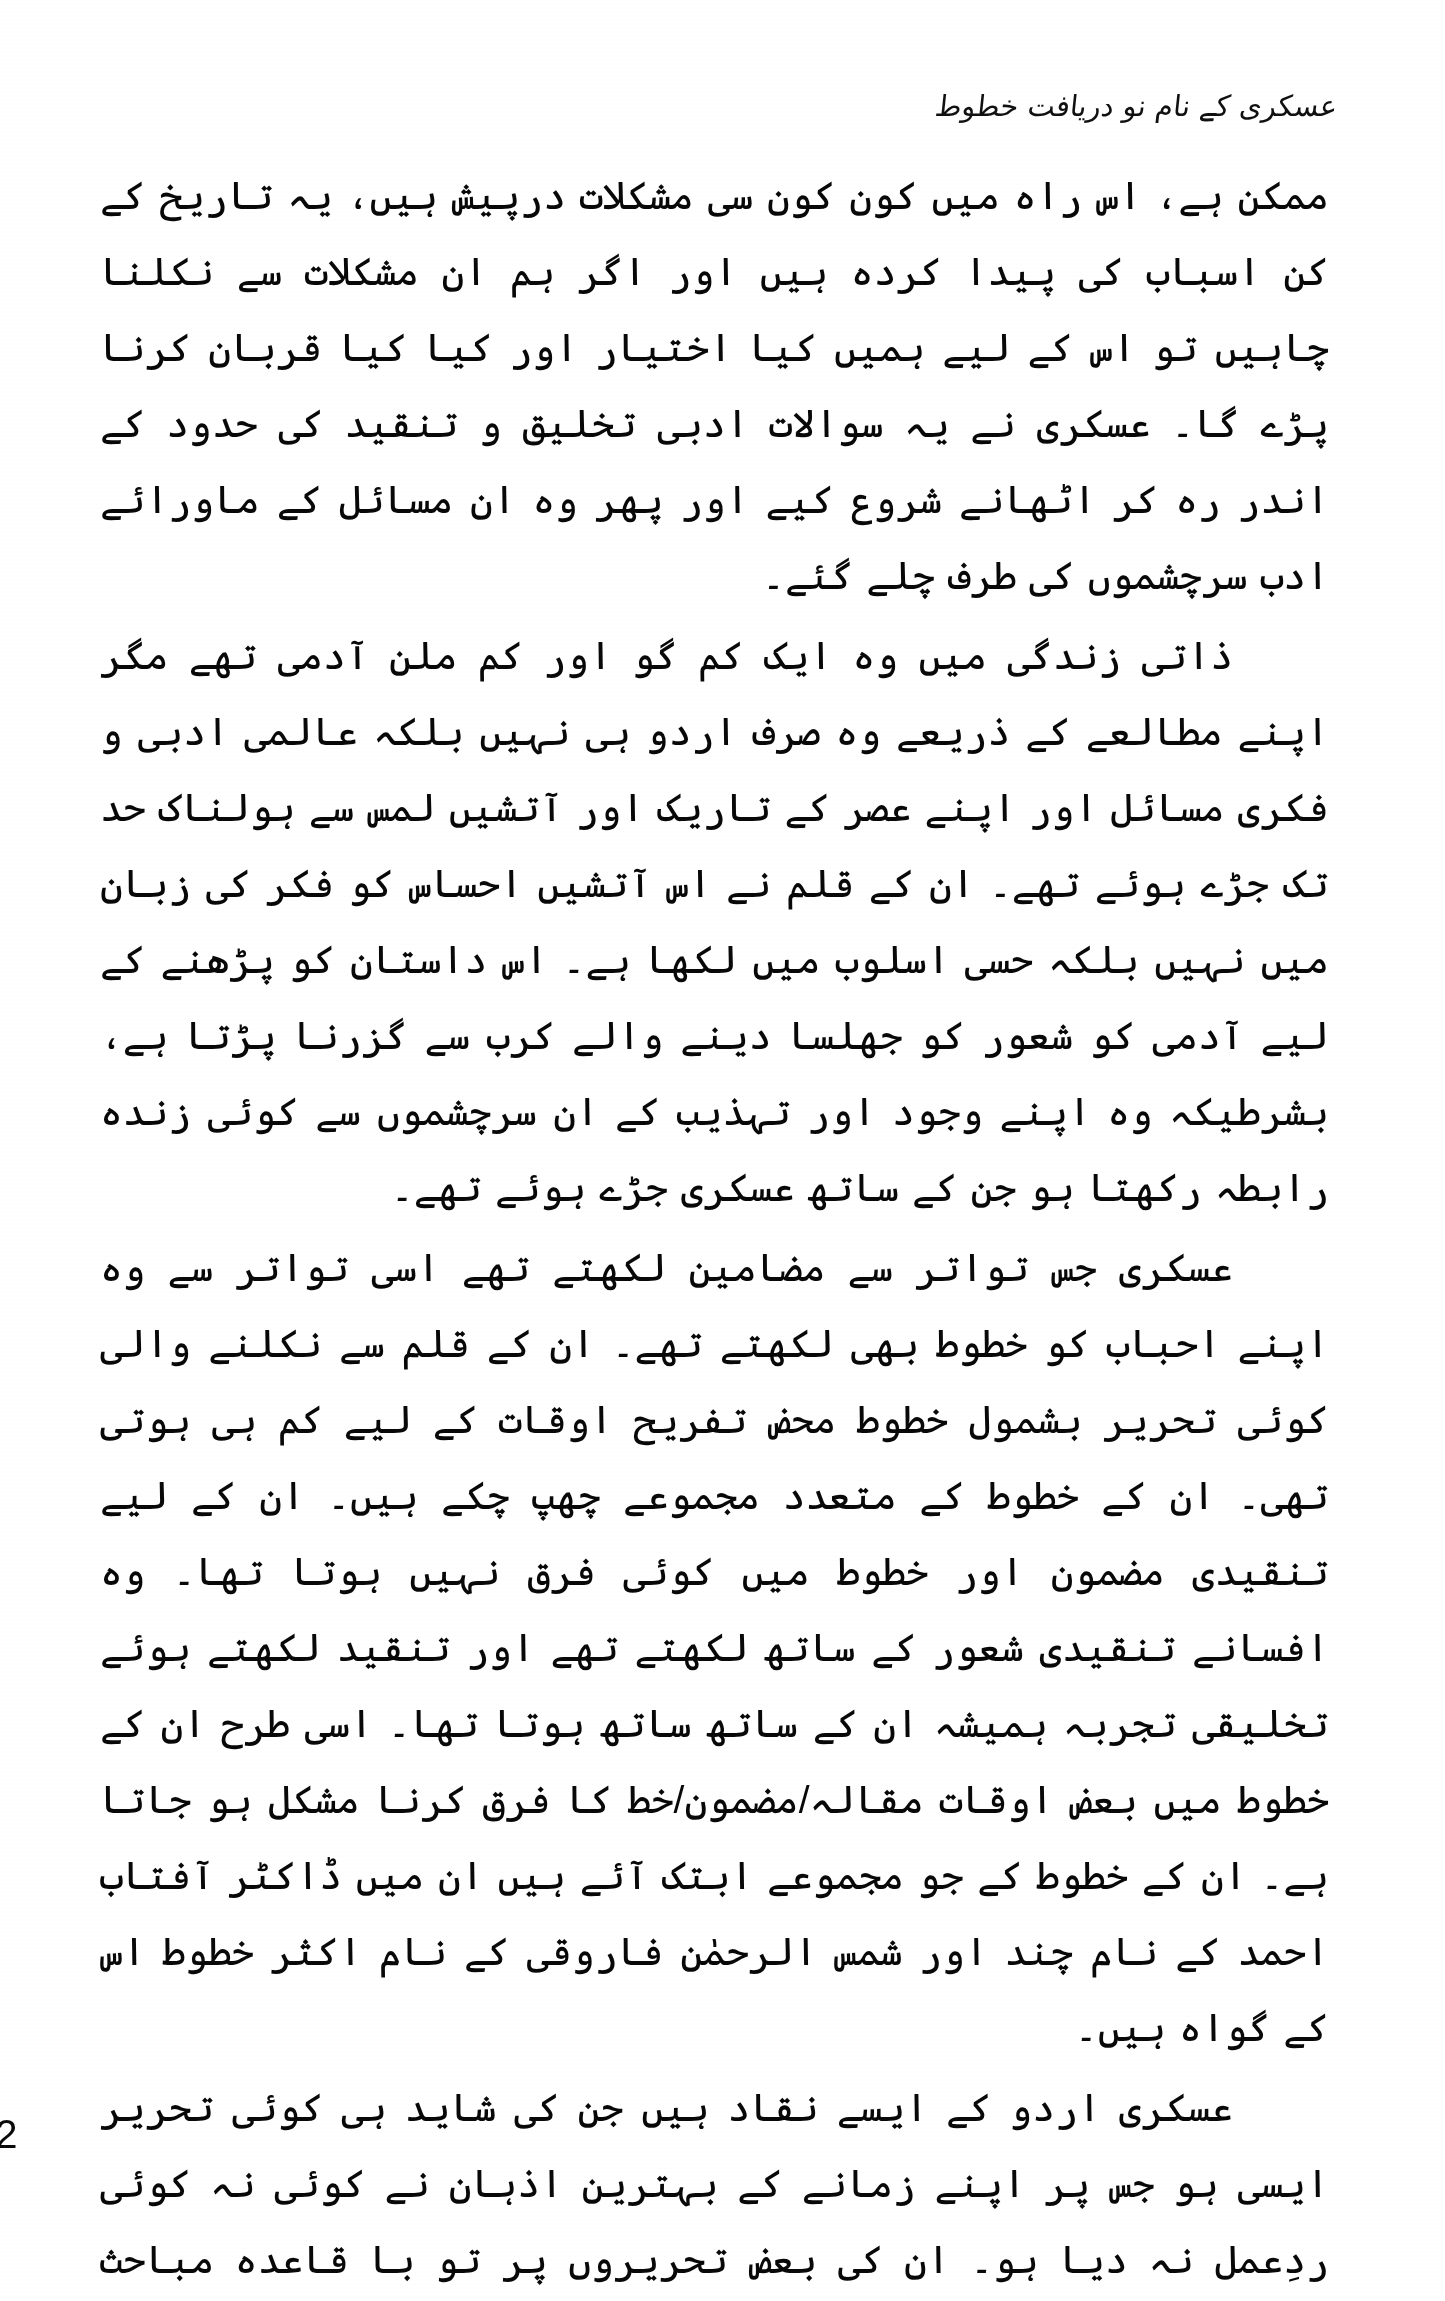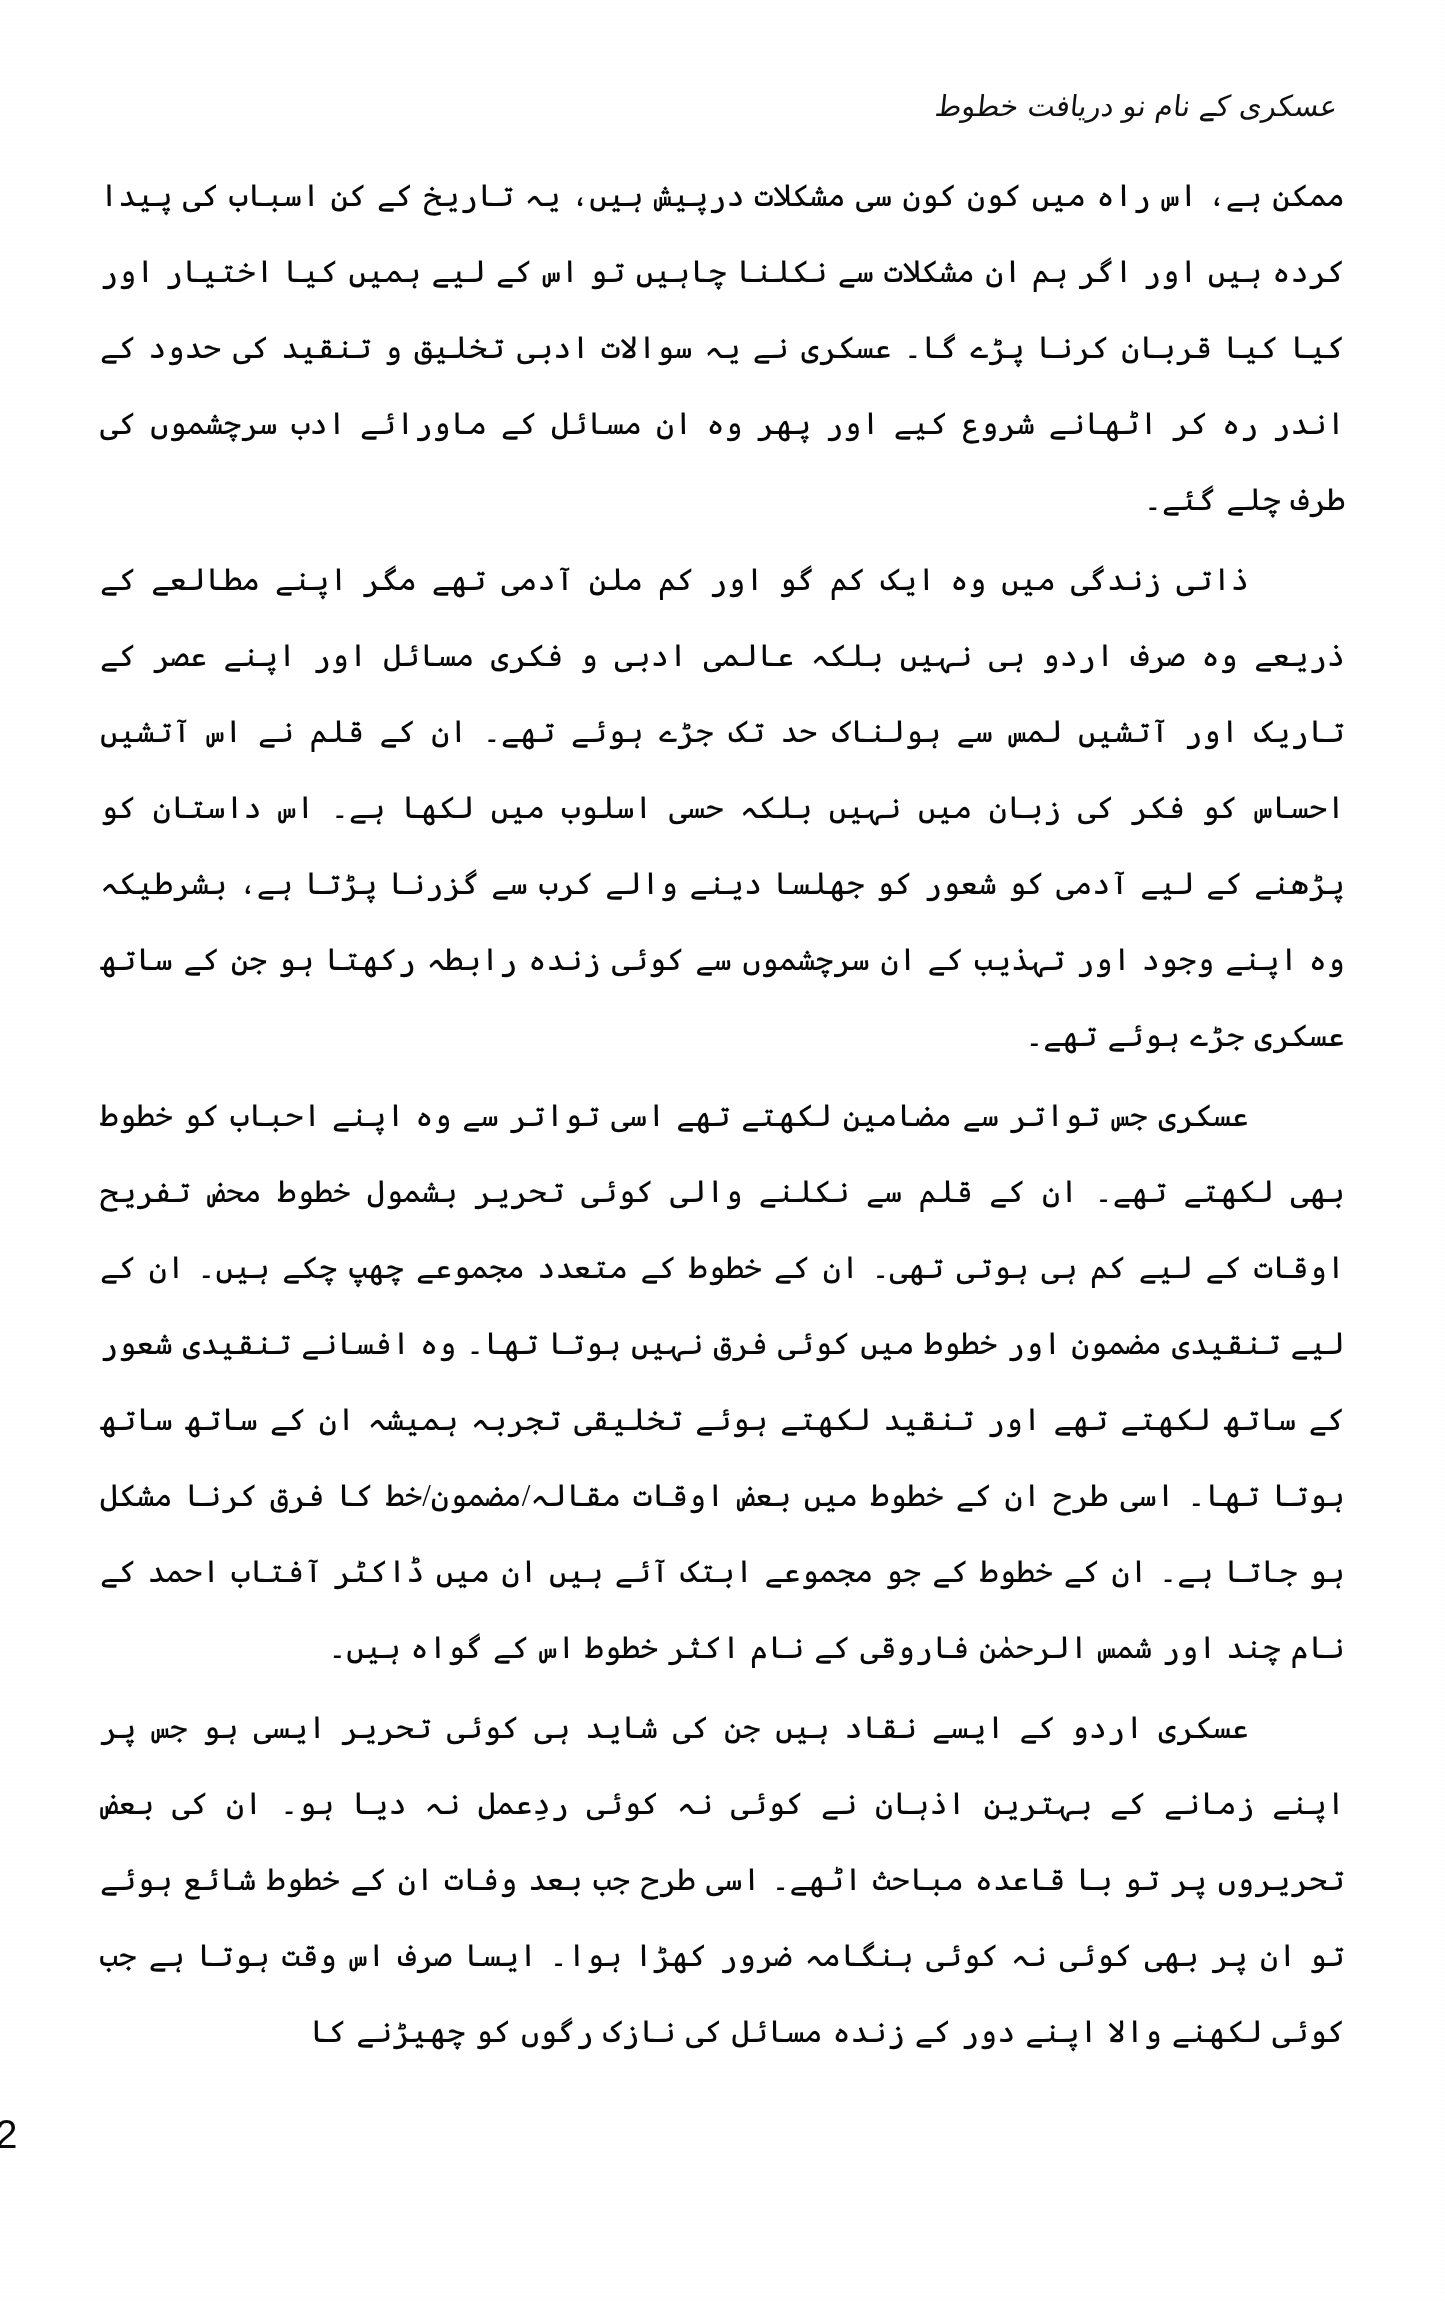--- a/index.html
+++ b/index.html
@@ -50,24 +50,24 @@
     position: absolute;
     top: 158px;
     right: 100px;
     left: 100px;
     direction: rtl;
     text-align: justify;
     text-align-last: justify;
   }
 
   .para {
-    margin: 0 0 4px 0;
+    margin: 0 16px 4px 0;
     padding: 0;
-    font-family: Liberation Serif, serif;
-    font-size: 31px;
+    font-family: Liberation Sans, sans-serif;
+    font-size: 39px;
     line-height: 76px;
     color: #080808;
     direction: rtl;
     text-align: justify;
     text-align-last: justify;
     word-spacing: 2px;
     letter-spacing: 0.2px;
   }
 
   .para.indent {

